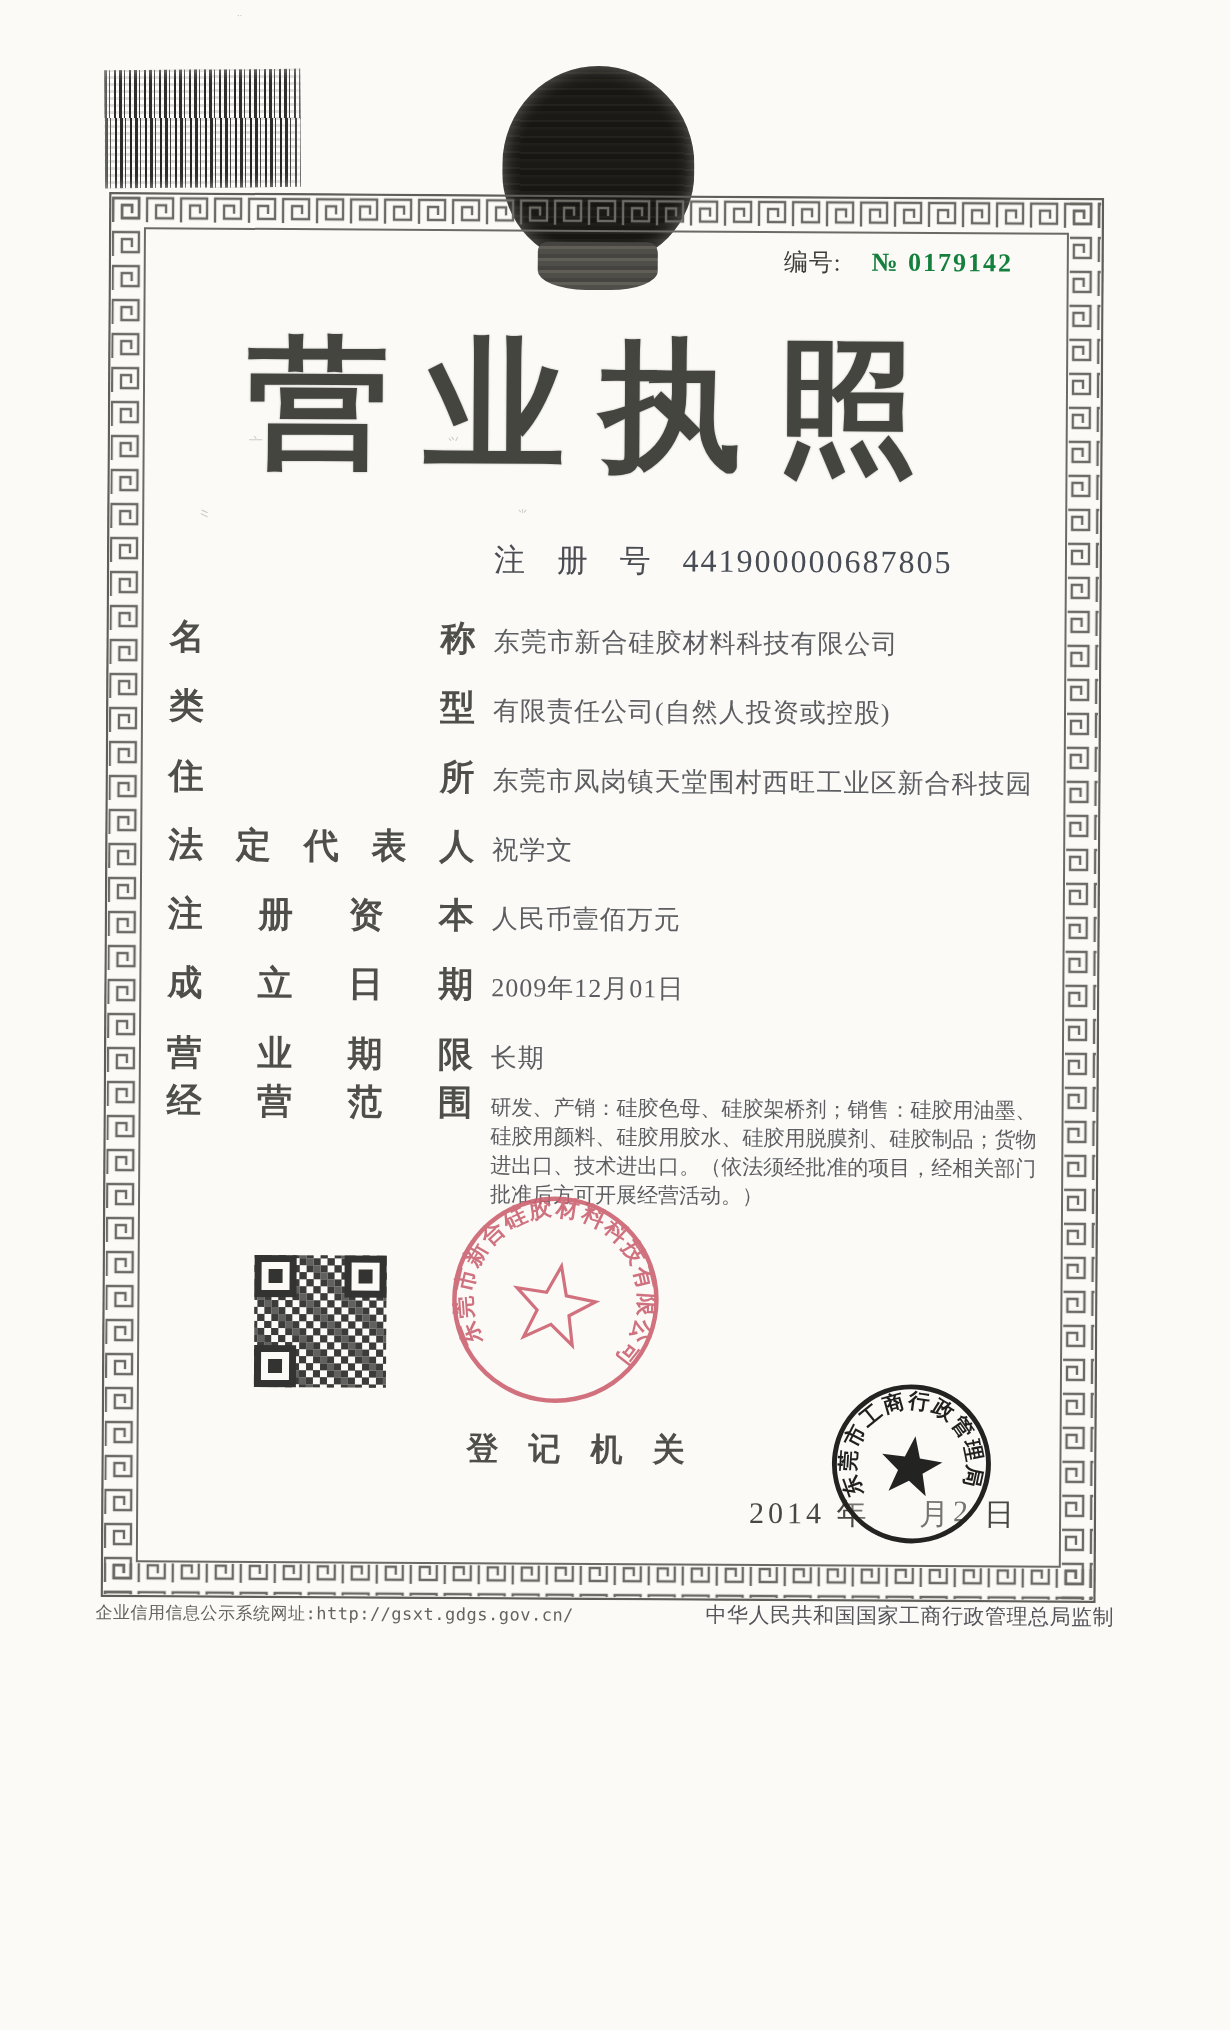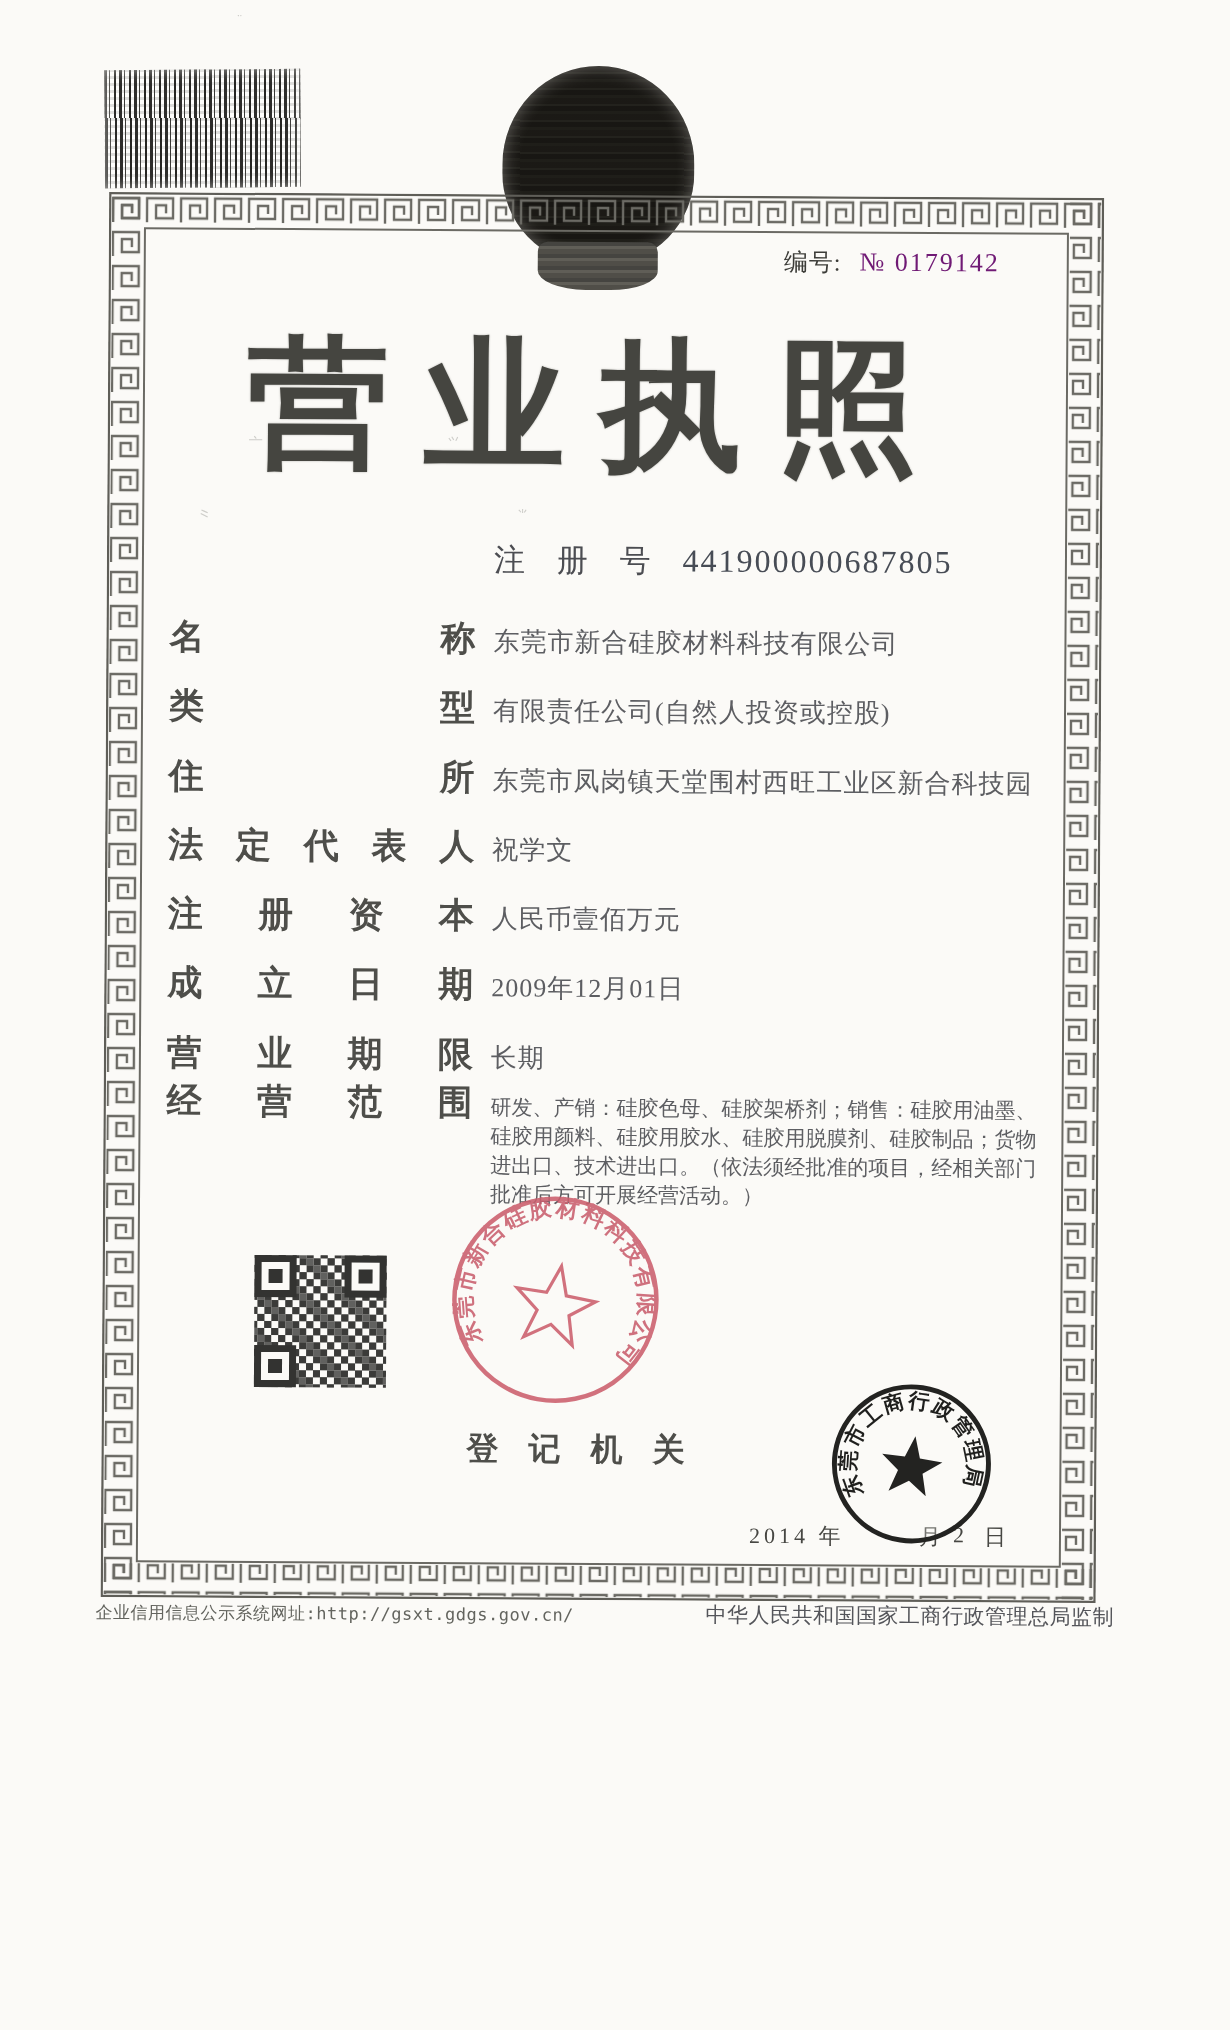--- a/index.html
+++ b/index.html
@@ -32,21 +32,21 @@
   .emblem:after{content:"";position:absolute;left:36px;top:176px;width:120px;height:48px;
     background:repeating-linear-gradient(0deg,#504e48 0 5px,#605e57 5px 8px,#454440 8px 12px);
     border-radius:10px 10px 40% 40%;}
 
   
   .frame-svg{position:absolute;left:105px;top:195px;}
 
   
   .serial-row{position:absolute;left:780px;top:245px;width:320px;font-size:24px;color:#3c3c38;
     letter-spacing:1px;white-space:nowrap;}
-  .serial-row .no{font-weight:normal;font-size:26px;margin-left:18px;letter-spacing:2px;color:#701a75;}
+  .serial-row .no{font-weight:bold;font-size:26px;margin-left:30px;letter-spacing:2px;color:#15803d;}
 
   .license-title{
     position:absolute;left:245px;top:322px;width:640px;
     font-size:141px;line-height:1.2;font-weight:bold;color:#454540;
     text-align:justify;text-align-last:justify;white-space:nowrap;
     text-shadow:0 0 2px rgba(70,70,64,.45);
   }
 
   .regno-row{position:absolute;left:492px;top:540px;display:flex;align-items:baseline;white-space:nowrap;}
   .regno-row .lab{font-size:31px;letter-spacing:12px;color:#4c4d52;}
@@ -58,21 +58,21 @@
     text-align:justify;text-align-last:justify;}
   .row .val{margin-left:18px;font-size:26px;color:#5d5e62;letter-spacing:1px;white-space:nowrap;}
   .row.scope .val{white-space:normal;width:560px;font-size:21px;line-height:29px;letter-spacing:0;}
 
   
   .qr{position:absolute;left:253px;top:1253px;}
 
   
   .registry-label{position:absolute;left:470px;top:1428px;font-size:32px;font-weight:600;
     letter-spacing:30px;color:#4e4e4a;white-space:nowrap;}
-  .date-part{position:absolute;font-size:22px;color:#474743;white-space:nowrap;margin-top:28px;}
+  .date-part{position:absolute;font-size:30px;color:#474743;white-space:nowrap;}
   .d-year{left:753px;top:1492px;letter-spacing:4px;}
   .d-month{left:923px;top:1492px;}
   .d-day{left:957px;top:1492px;}
   .d-dayunit{left:988px;top:1492px;}
 
   
   .seals{position:absolute;left:0;top:0;}
 
   
   .footer-left{position:absolute;left:100px;top:1604px;font-size:17px;color:#63645e;

